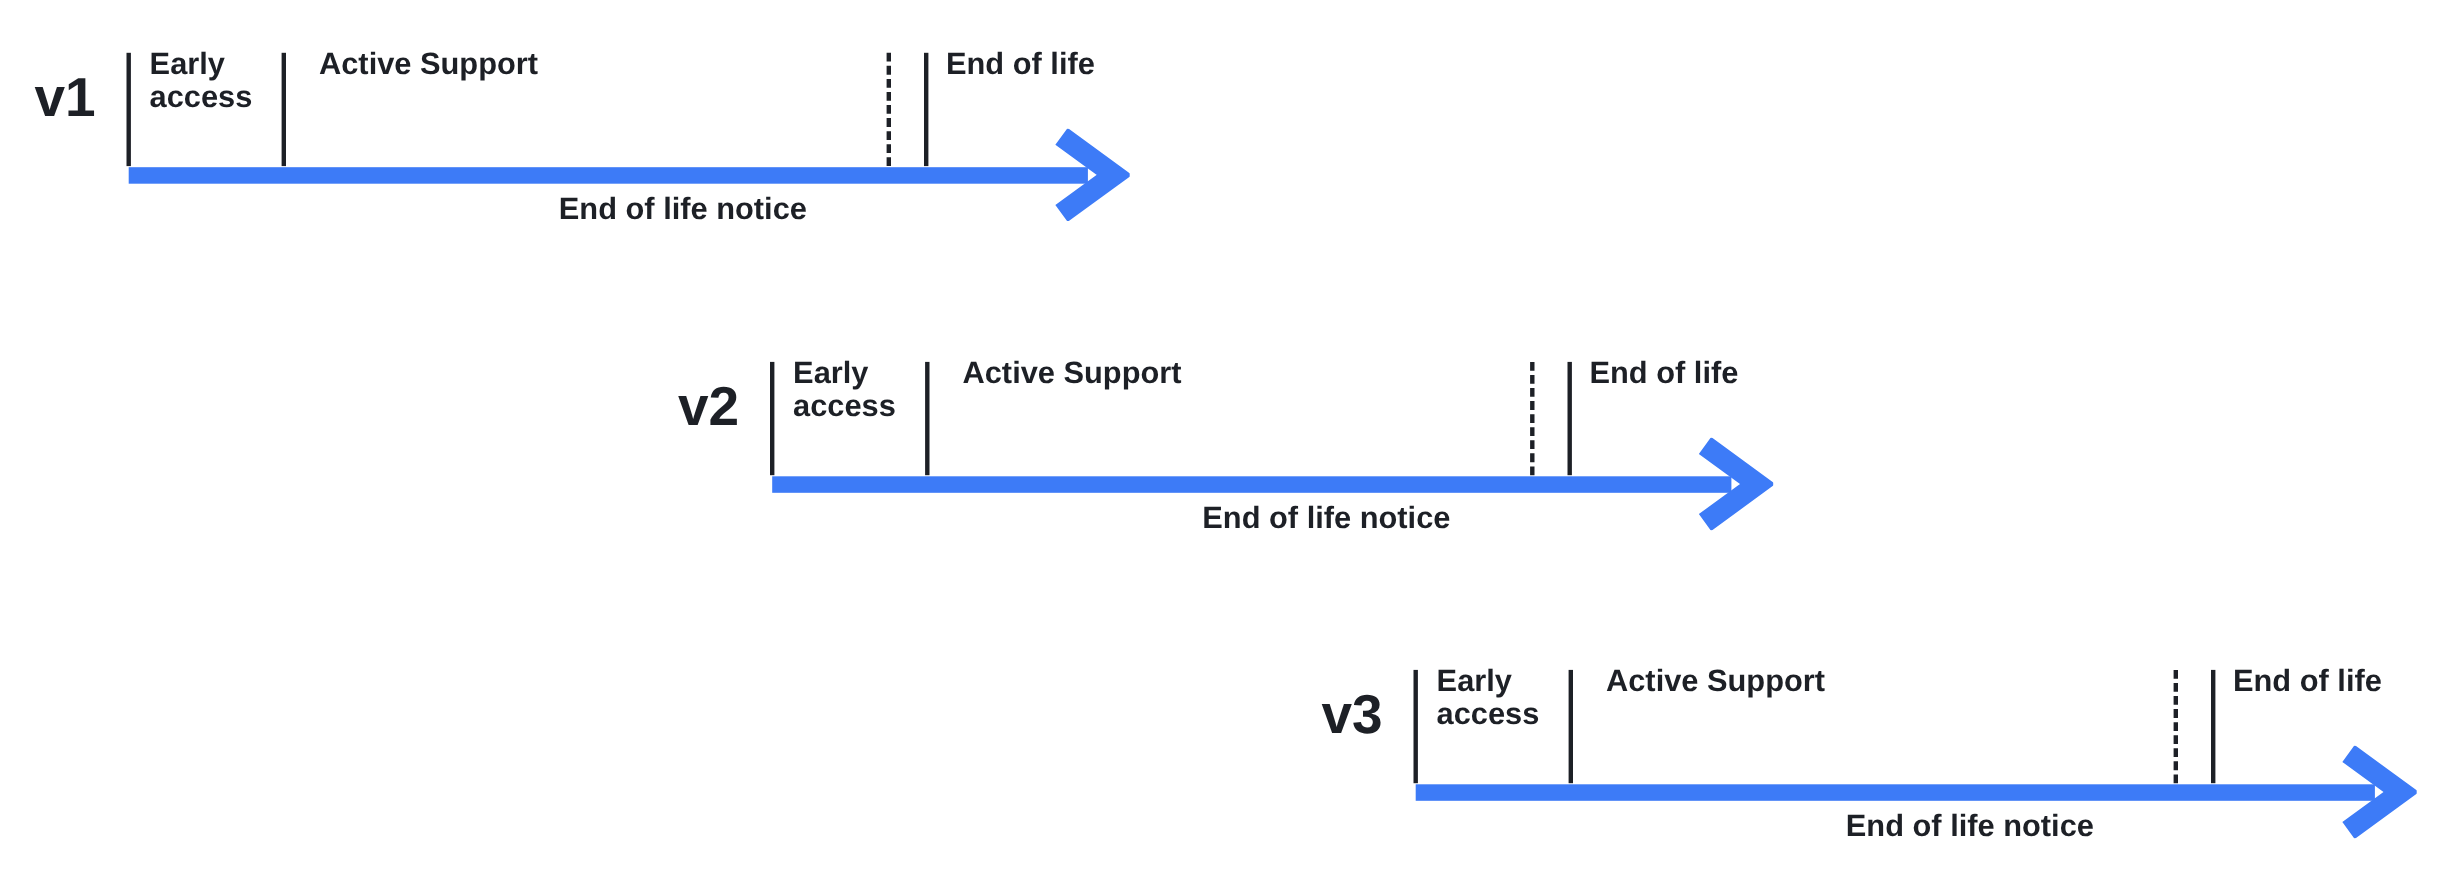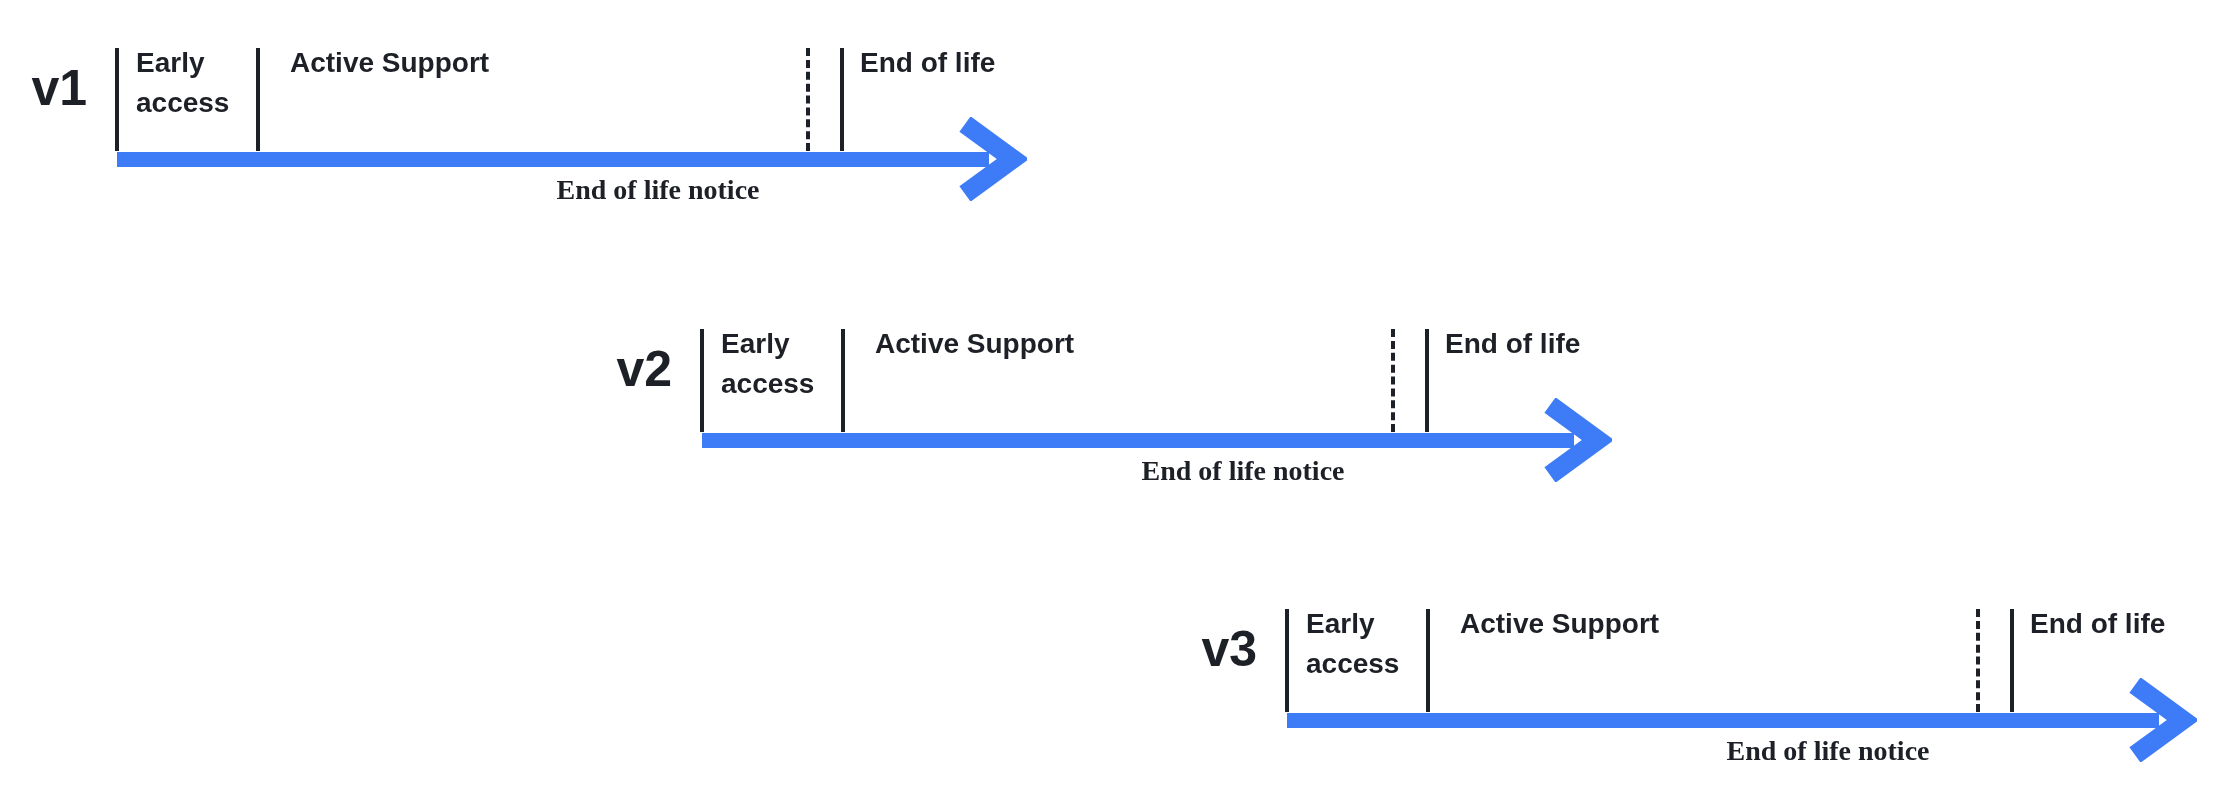--- a/index.html
+++ b/index.html
@@ -38,32 +38,31 @@
   .tick-early   { left: -2px; }
   .tick-active  { left: 139px; }
   .tick-eol     { left: 723px; }
   .dashed-line {
     position: absolute; top: 0; left: 689px;
     height: 103px; width: 0;
     border-left: 4px dashed var(--ink);
   }
   .phase-label {
     position: absolute; top: -5px;
-    font-size: 28px; line-height: 40px; font-weight: 700;
+    font-size: 28px; line-height: 30px; font-weight: 700;
     white-space: nowrap;
   }
   .label-early  { left: 19px; width: 118px; white-space: normal; }
   .label-active { left: 173px; }
   .label-eol    { left: 743px; }
   .notice-label {
     position: absolute; left: 391px; top: 127px; width: 300px;
-    text-align: center;
+    text-align: left;
     font-size: 28px; line-height: 30px; font-weight: 700;
     white-space: nowrap;
-    font-family: Liberation Serif, serif;
   }
   .bar {
     position: absolute; left: 0; top: 104px;
     width: 872px; height: 15px;
     background: var(--accent_blue);
   }
   .arrowhead { position: absolute; left: 838px; top: 69px; }
   .arrowhead path { stroke: var(--accent_blue); }
 </style>
 </head>

